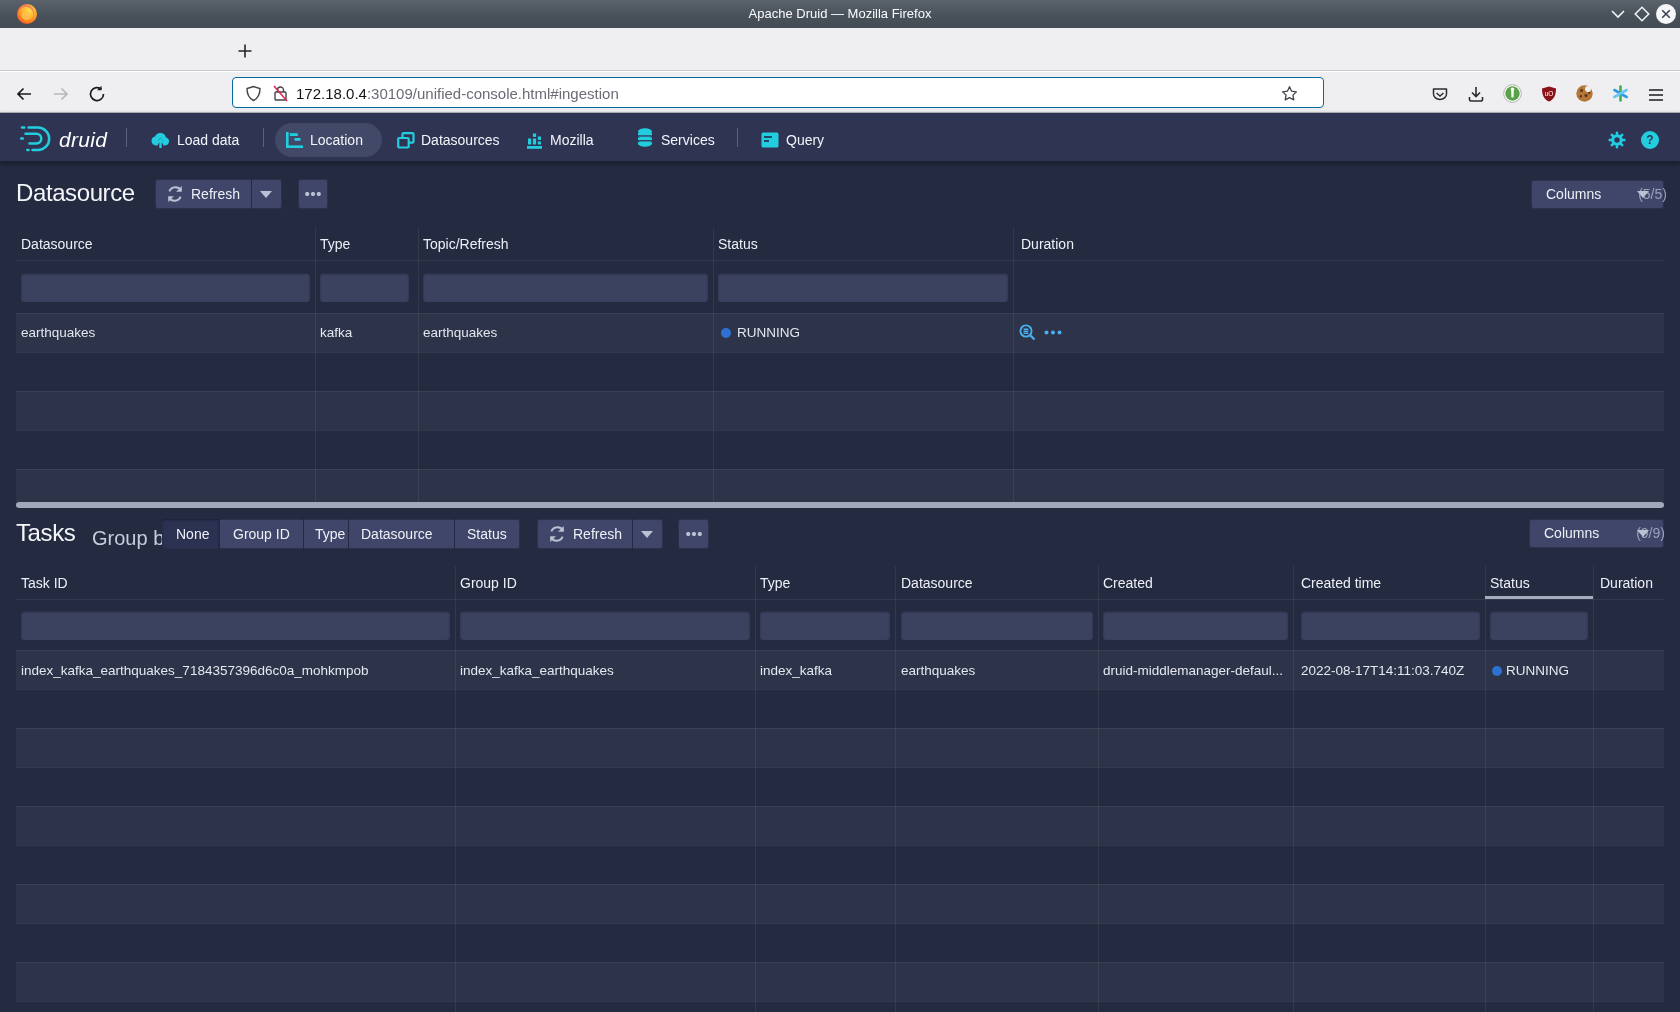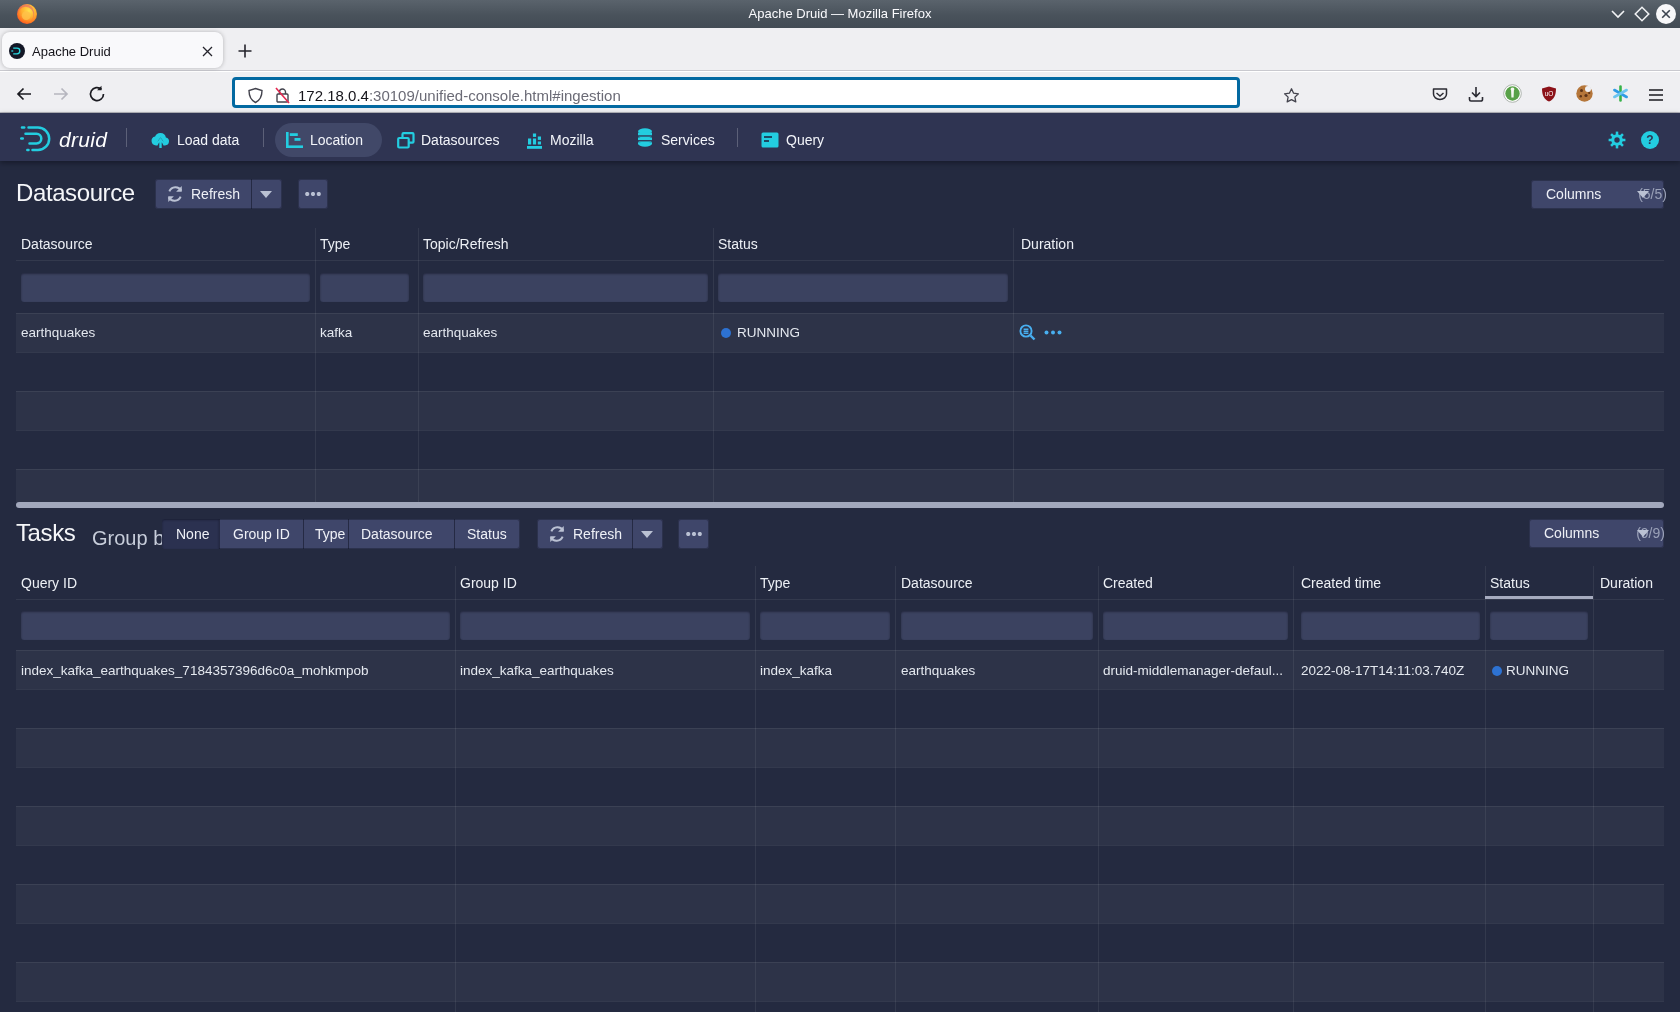--- a/index.html
+++ b/index.html
@@ -8,22 +8,22 @@
 
 #titlebar { position:absolute; left:0; top:0; width:1680px; height:28px;
   background:linear-gradient(#5a636c, #49525b 55%, #434c55); }
 #wintitle { position:absolute; left:0; top:0; width:1680px; height:28px; line-height:28px;
   text-align:center; color:#fbfbfe; font-size:13px; }
 #tabbar { position:absolute; left:0; top:28px; width:1680px; height:43px; background:#efeff2; border-bottom:1px solid #c9c9cf;}
 #tab { position:absolute; left:2px; top:4px; width:221px; height:36px; background:#f9f9fb; border-radius:8px;
   box-shadow:0 0 4px rgba(0,0,0,0.25); }
 #tabtitle { position:absolute; left:30px; top:12px; font-size:13px; color:#15141a; }
 #toolbar { position:absolute; left:0; top:72px; width:1680px; height:41px; background:#efeff2; border-bottom:1px solid #b9b9c0; }
-#urlbar { position:absolute; left:232px; top:5px; width:1008px; height:31px; background:#ffffff; border-radius:4px;
-  border:3px solid #0369a1; }
+#urlbar { position:absolute; left:232px; top:5px; width:1092px; height:31px; background:#ffffff; border-radius:4px;
+  border:1px solid #0369a1; }
 #urltext { position:absolute; left:63px; top:7px; font-size:15px; color:#15141a; white-space:nowrap; }
 #urltext .dim { color:#6b6b76; }
 
 #appheader { position:absolute; left:0; top:113px; width:1680px; height:48px; background:#2f3452;
   box-shadow:0 2px 5px rgba(10,12,22,0.5); z-index:5; }
 .navtxt { position:absolute; top:19px; font-size:14px; color:#f3f5fa; white-space:nowrap; }
 #ingpill { position:absolute; left:275px; top:10px; width:107px; height:34px; border-radius:17px; background:#414868; }
 .vsep { position:absolute; top:15px; width:1px; height:19px; background:rgba(255,255,255,0.22); }
 #druidword { position:absolute; left:59px; top:15px; font-size:21px; font-style:italic; color:#fff; letter-spacing:0.3px; }
 
@@ -69,33 +69,20 @@
   <svg class="abs" style="left:1632px;top:4px" width="20" height="20" viewBox="0 0 20 20">
     <rect x="5.2" y="5.2" width="9.6" height="9.6" transform="rotate(45 10 10)" stroke="#f2f3f5" stroke-width="1.5" fill="none"></rect>
   </svg>
   <svg class="abs" style="left:1656px;top:4px" width="20" height="20" viewBox="0 0 20 20">
     <circle cx="10" cy="10" r="10" fill="#f7f7f9"></circle>
     <path d="M6.2 6.2 L13.8 13.8 M13.8 6.2 L6.2 13.8" stroke="#3c4450" stroke-width="1.6"></path>
   </svg>
 </div>
 
 <div id="tabbar">
-  <div id="tab">
-    <svg class="abs" style="left:7px;top:11px" width="16" height="16" viewBox="0 0 17 17">
-      <circle cx="8.5" cy="8.5" r="8.5" fill="#131726"></circle>
-      <g stroke="#2ad8e0" stroke-width="1.4" fill="none">
-        <path d="M4.5 5.5 h4 a3 3 0 0 1 0 6 h-4"></path>
-        <path d="M2.5 8.5 h2"></path>
-      </g>
-    </svg>
-    <span id="tabtitle">Apache Druid</span>
-    <svg class="abs" style="left:199px;top:13px" width="13" height="13" viewBox="0 0 13 13">
-      <path d="M2 2 L11 11 M11 2 L2 11" stroke="#25242c" stroke-width="1.3"></path>
-    </svg>
-  </div>
   <svg class="abs" style="left:237px;top:15px" width="16" height="16" viewBox="0 0 16 16">
     <path d="M8 1.5 V14.5 M1.5 8 H14.5" stroke="#25242c" stroke-width="1.6"></path>
   </svg>
 </div>
 
 <div id="toolbar">
   <svg class="abs" style="left:15px;top:13px" width="18" height="18" viewBox="0 0 18 18">
     <path d="M16 9 H3 M8.5 3.5 L3 9 l5.5 5.5" stroke="#1b1b21" stroke-width="1.7" fill="none"></path>
   </svg>
   <svg class="abs" style="left:52px;top:13px" width="18" height="18" viewBox="0 0 18 18">
@@ -402,21 +389,21 @@
     <div class="hline" style="left:0;top:201px;width:1648px"></div>
     <div class="hline" style="left:0;top:240px;width:1648px"></div>
     <div class="hline" style="left:0;top:279px;width:1648px"></div>
     <div class="hline" style="left:0;top:318px;width:1648px"></div>
     <div class="hline" style="left:0;top:357px;width:1648px"></div>
     <div class="hline" style="left:0;top:396px;width:1648px"></div>
     <div class="hline" style="left:0;top:435px;width:1648px"></div>
 
     <div class="abs" style="left:1469px;top:30px;width:108px;height:3px;background:#a6abbf"></div>
 
-    <div class="hcell" style="left:5px;top:9px">Query ID</div>
+    <div class="hcell" style="left:5px;top:9px">Task ID</div>
     <div class="hcell" style="left:444px;top:9px">Group ID</div>
     <div class="hcell" style="left:744px;top:9px">Type</div>
     <div class="hcell" style="left:885px;top:9px">Datasource</div>
     <div class="hcell" style="left:1087px;top:9px">Created</div>
     <div class="hcell" style="left:1285px;top:9px">Created time</div>
     <div class="hcell" style="left:1474px;top:9px">Status</div>
     <div class="hcell" style="left:1584px;top:9px">Duration</div>
 
     <div class="finput" style="left:5px;top:45px;width:429px"></div>
     <div class="finput" style="left:444px;top:45px;width:290px"></div>

